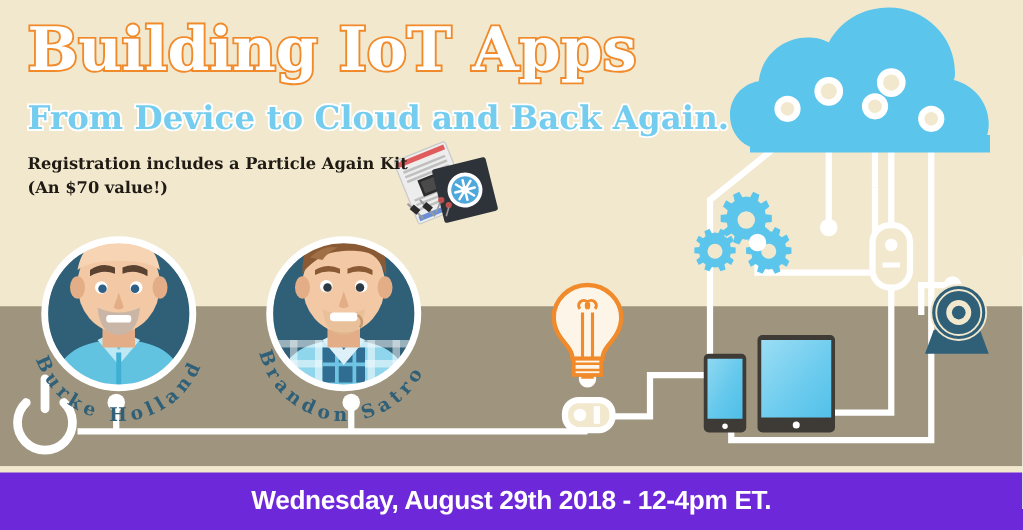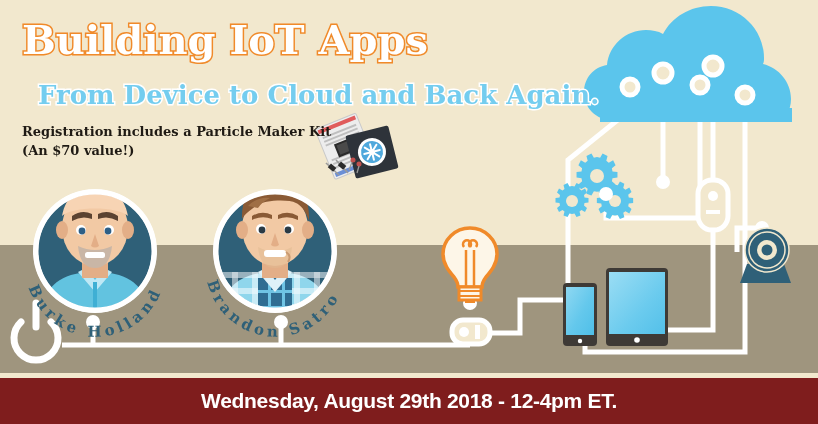--- a/index.html
+++ b/index.html
@@ -18,53 +18,52 @@
   .ground{
     position:absolute;left:0;top:245px;width:818px;height:128px;
     background:#9F957E;
   }
   .divider-line{
     position:absolute;left:0;top:373px;width:818px;height:5px;
     background:#F2E8CE;
   }
   .bottom-bar{
     position:absolute;left:0;top:378px;width:818px;height:46px;
-    background:#7f1d1d;
+    background:#6d28d9;
     display:flex;align-items:center;justify-content:center;
   }
   .bottom-bar .date-text{
     color:#ffffff;
     font-size:21px;
     font-weight:bold;
     font-family:"Liberation Sans", sans-serif;
     letter-spacing:-0.3px;
   }
   
   .title{
     position:absolute;left:22px;top:14px;
     font-family:"DejaVu Serif", serif;
     font-weight:bold;
-    font-size:40px;
+    font-size:48px;
     line-height:52px;
     color:#ffffff;
     -webkit-text-stroke:3px #F08A2A;
     paint-order:stroke fill;
     letter-spacing:0px;
     white-space:nowrap;
   }
   .subtitle{
     position:absolute;left:22px;top:80px;
     font-family:"DejaVu Serif", serif;
     font-weight:bold;
     font-size:26px;
     color:#74CDEF;
     -webkit-text-stroke:3px #ffffff;
     paint-order:stroke fill;
     white-space:nowrap;
-    margin-left:16px;
   }
   .reg-text{
     position:absolute;left:22px;top:122px;
     font-family:"DejaVu Serif", serif;
     font-weight:bold;
     font-size:13px;
     line-height:19px;
     color:#1f1a14;
     white-space:nowrap;
   }
@@ -370,21 +369,21 @@
       <textPath href="#arcBurke" startOffset="4%">Burke Holland</textPath>
     </text>
     <text font-family="DejaVu Serif, serif" font-weight="bold" font-size="15" letter-spacing="4" fill="#2F6078">
       <textPath href="#arcBrandon" startOffset="1%">Brandon Satrom</textPath>
     </text>
   </svg>
 
   <div class="title">Building IoT Apps</div>
   <div class="subtitle">From Device to Cloud and Back Again.</div>
   <div class="reg-text">
-    <div>Registration includes a Particle Maker Kit</div>
+    <div>Registration includes a Particle Again Kit</div>
     <div>(An $70 value!)</div>
   </div>
 
   <div class="divider-line"></div>
   <div class="bottom-bar">
     <span class="date-text">Wednesday, August 29th 2018 - 12-4pm ET.</span>
   </div>
 
 </div>
 

